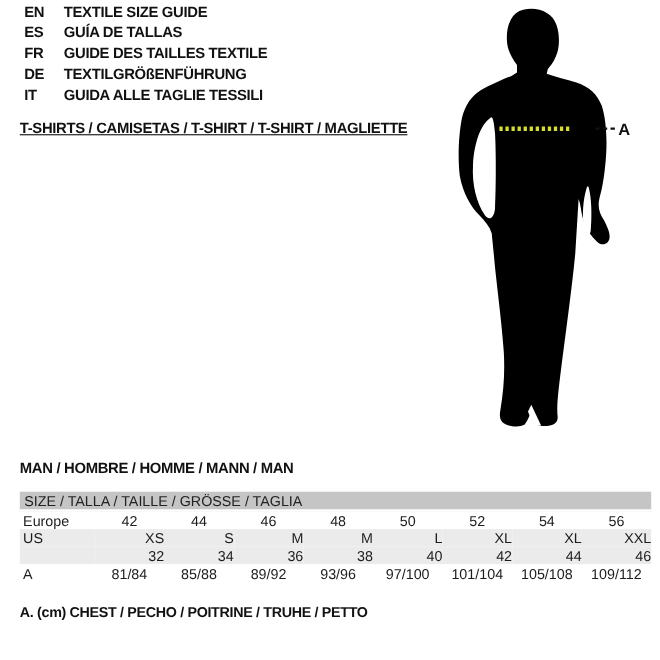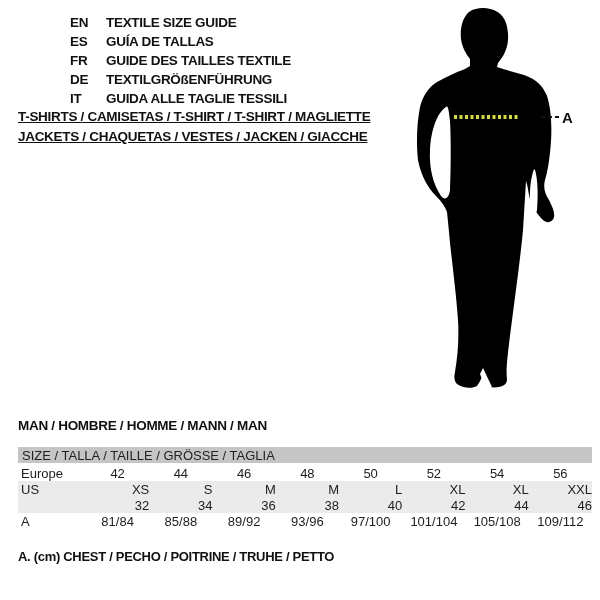--- a/index.html
+++ b/index.html
@@ -10,22 +10,21 @@
     background: #ffffff;
     font-family: "Liberation Sans", sans-serif;
     color: #111;
     overflow: hidden;
   }
 
   
   .lang-list {
     position: absolute;
     left: 22px;
-    top: 13px;
-    margin-left: 48px;
+    top: 1px;
   }
   .lang-row {
     display: flex;
     height: 19px;
     line-height: 19px;
     font-size: 13.5px;
     font-weight: 700;
     letter-spacing: -0.3px;
   }
   .lang-code { width: 36px; }
@@ -145,21 +144,20 @@
     <span class="lang-text">TEXTILGRÖßENFÜHRUNG</span>
   </div>
   <div class="lang-row">
     <span class="lang-code">IT</span>
     <span class="lang-text">GUIDA ALLE TAGLIE TESSILI</span>
   </div>
 </div>
 
 <div class="categories">
   <div class="category-line">T-SHIRTS / CAMISETAS / T-SHIRT / T-SHIRT / MAGLIETTE</div>
-  <div class="category-line">JACKETS / CHAQUETAS / VESTES / JACKEN / GIACCHE</div>
 </div>
 
 <div class="figure-wrap">
   <svg width="200" height="400" viewBox="400 0 200 400" xmlns="http://www.w3.org/2000/svg">
     <path fill="#000000" d="
       M 483 8
       C 493 8 503 13 506 23
       C 509 32 509 44 505 52
       C 503 57 500 60 498 63
       L 497 67

